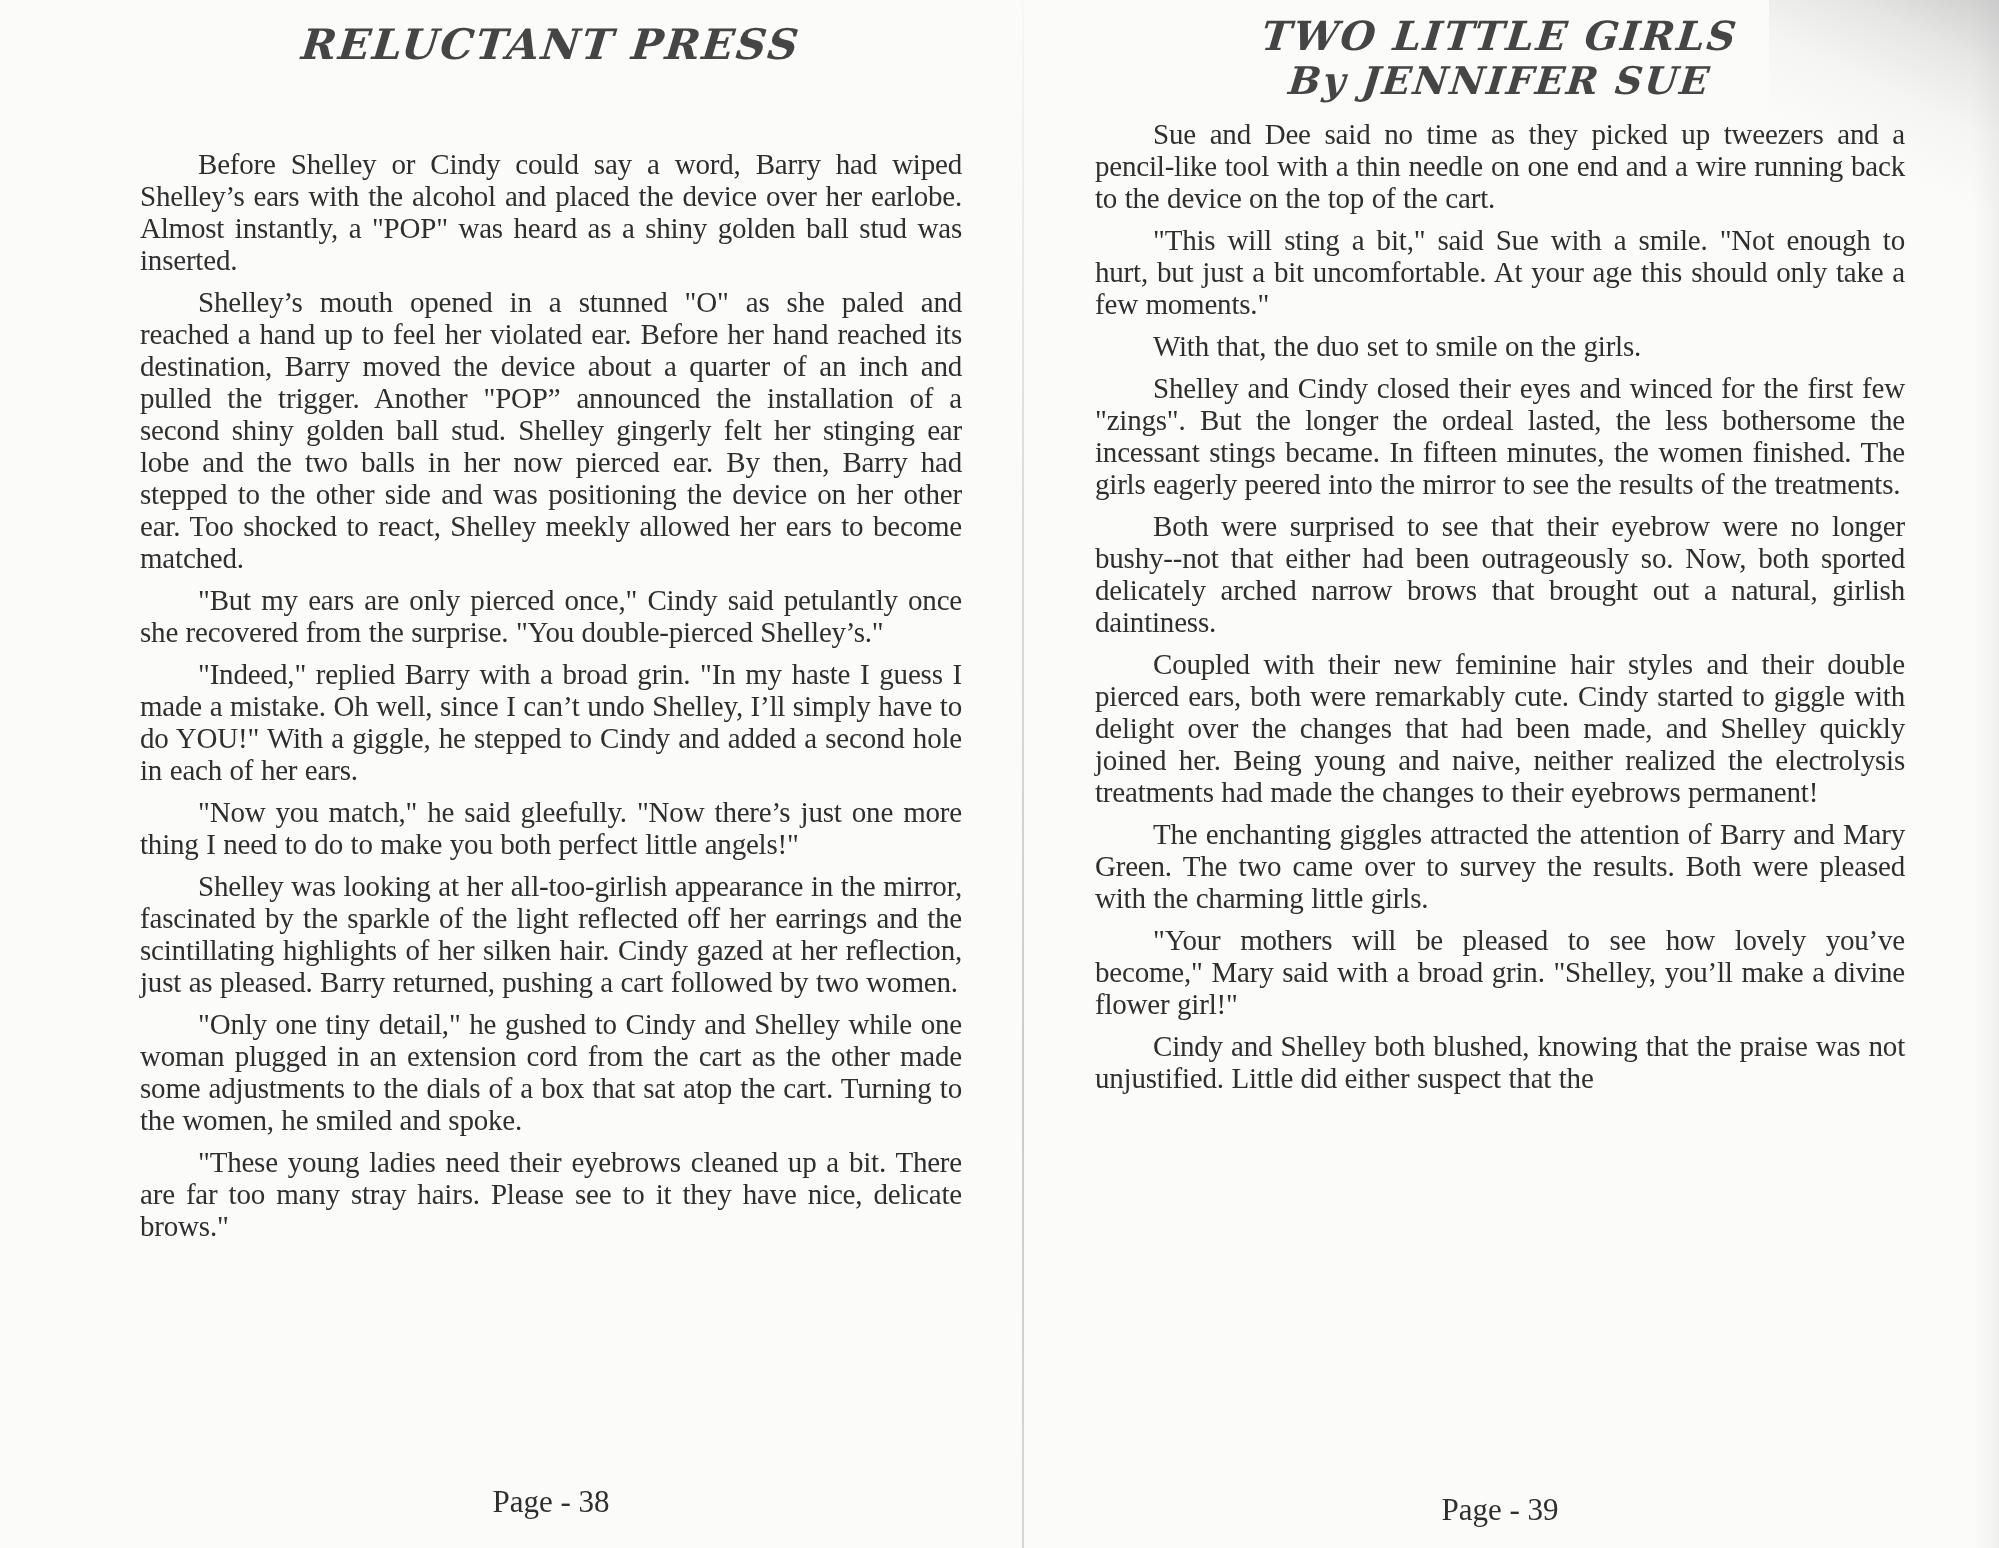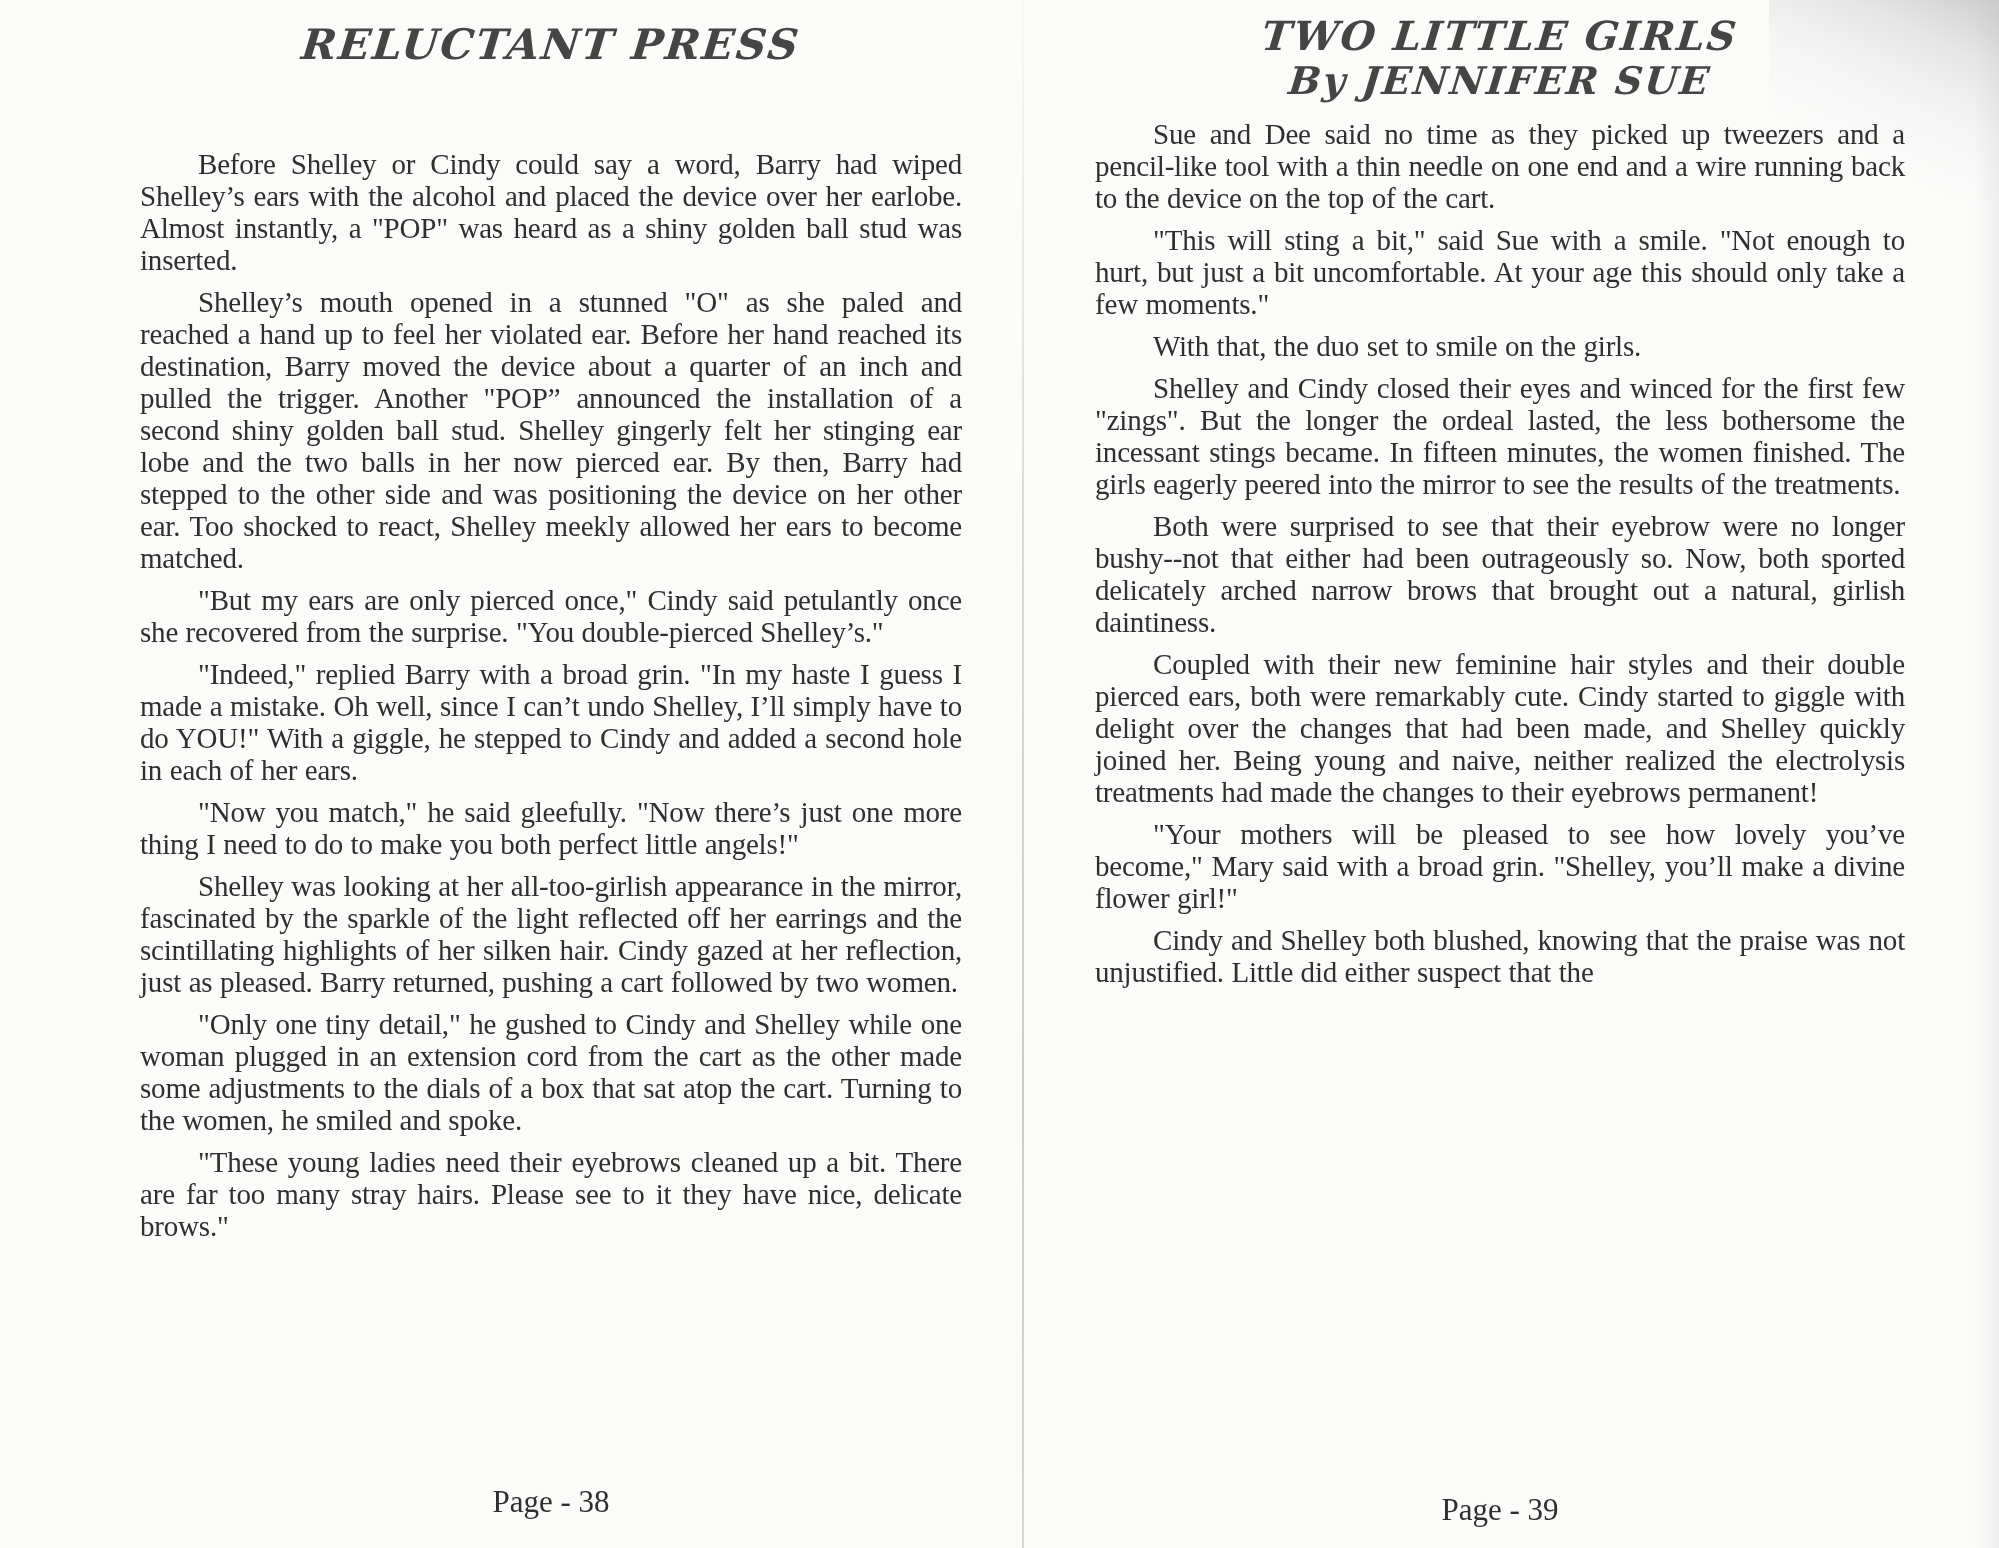--- a/index.html
+++ b/index.html
@@ -121,17 +121,18 @@
 <div class="page page-right">
   <div class="script-header header-right-title">TWO LITTLE GIRLS</div>
   <div class="script-header header-right-byline">By JENNIFER SUE</div>
   <div class="body-text body-right">
       <p>Sue and Dee said no time as they picked up tweezers and a pencil-like tool with a thin needle on one end and a wire running back to the device on the top of the cart.</p>
       <p>"This will sting a bit," said Sue with a smile. "Not enough to hurt, but just a bit uncomfortable. At your age this should only take a few moments."</p>
       <p>With that, the duo set to smile on the girls.</p>
       <p>Shelley and Cindy closed their eyes and winced for the first few "zings". But the longer the ordeal lasted, the less bothersome the incessant stings became. In fifteen minutes, the women finished. The girls eagerly peered into the mirror to see the results of the treatments.</p>
       <p>Both were surprised to see that their eyebrow were no longer bushy--not that either had been outrageously so. Now, both sported delicately arched narrow brows that brought out a natural, girlish daintiness.</p>
       <p>Coupled with their new feminine hair styles and their double pierced ears, both were remarkably cute. Cindy started to giggle with delight over the changes that had been made, and Shelley quickly joined her. Being young and naive, neither realized the electrolysis treatments had made the changes to their eyebrows permanent!</p>
+      <p>The enchanting giggles attracted the attention of Barry and Mary Green. The two came over to survey the results. Both were pleased with the charming little girls.</p>
       <p>"Your mothers will be pleased to see how lovely you’ve become," Mary said with a broad grin. "Shelley, you’ll make a divine flower girl!"</p>
       <p>Cindy and Shelley both blushed, knowing that the praise was not unjustified. Little did either suspect that the</p>
     </div>
   <div class="page-number page-number-right">Page - 39</div>
 </div>
 
 </body></html>

